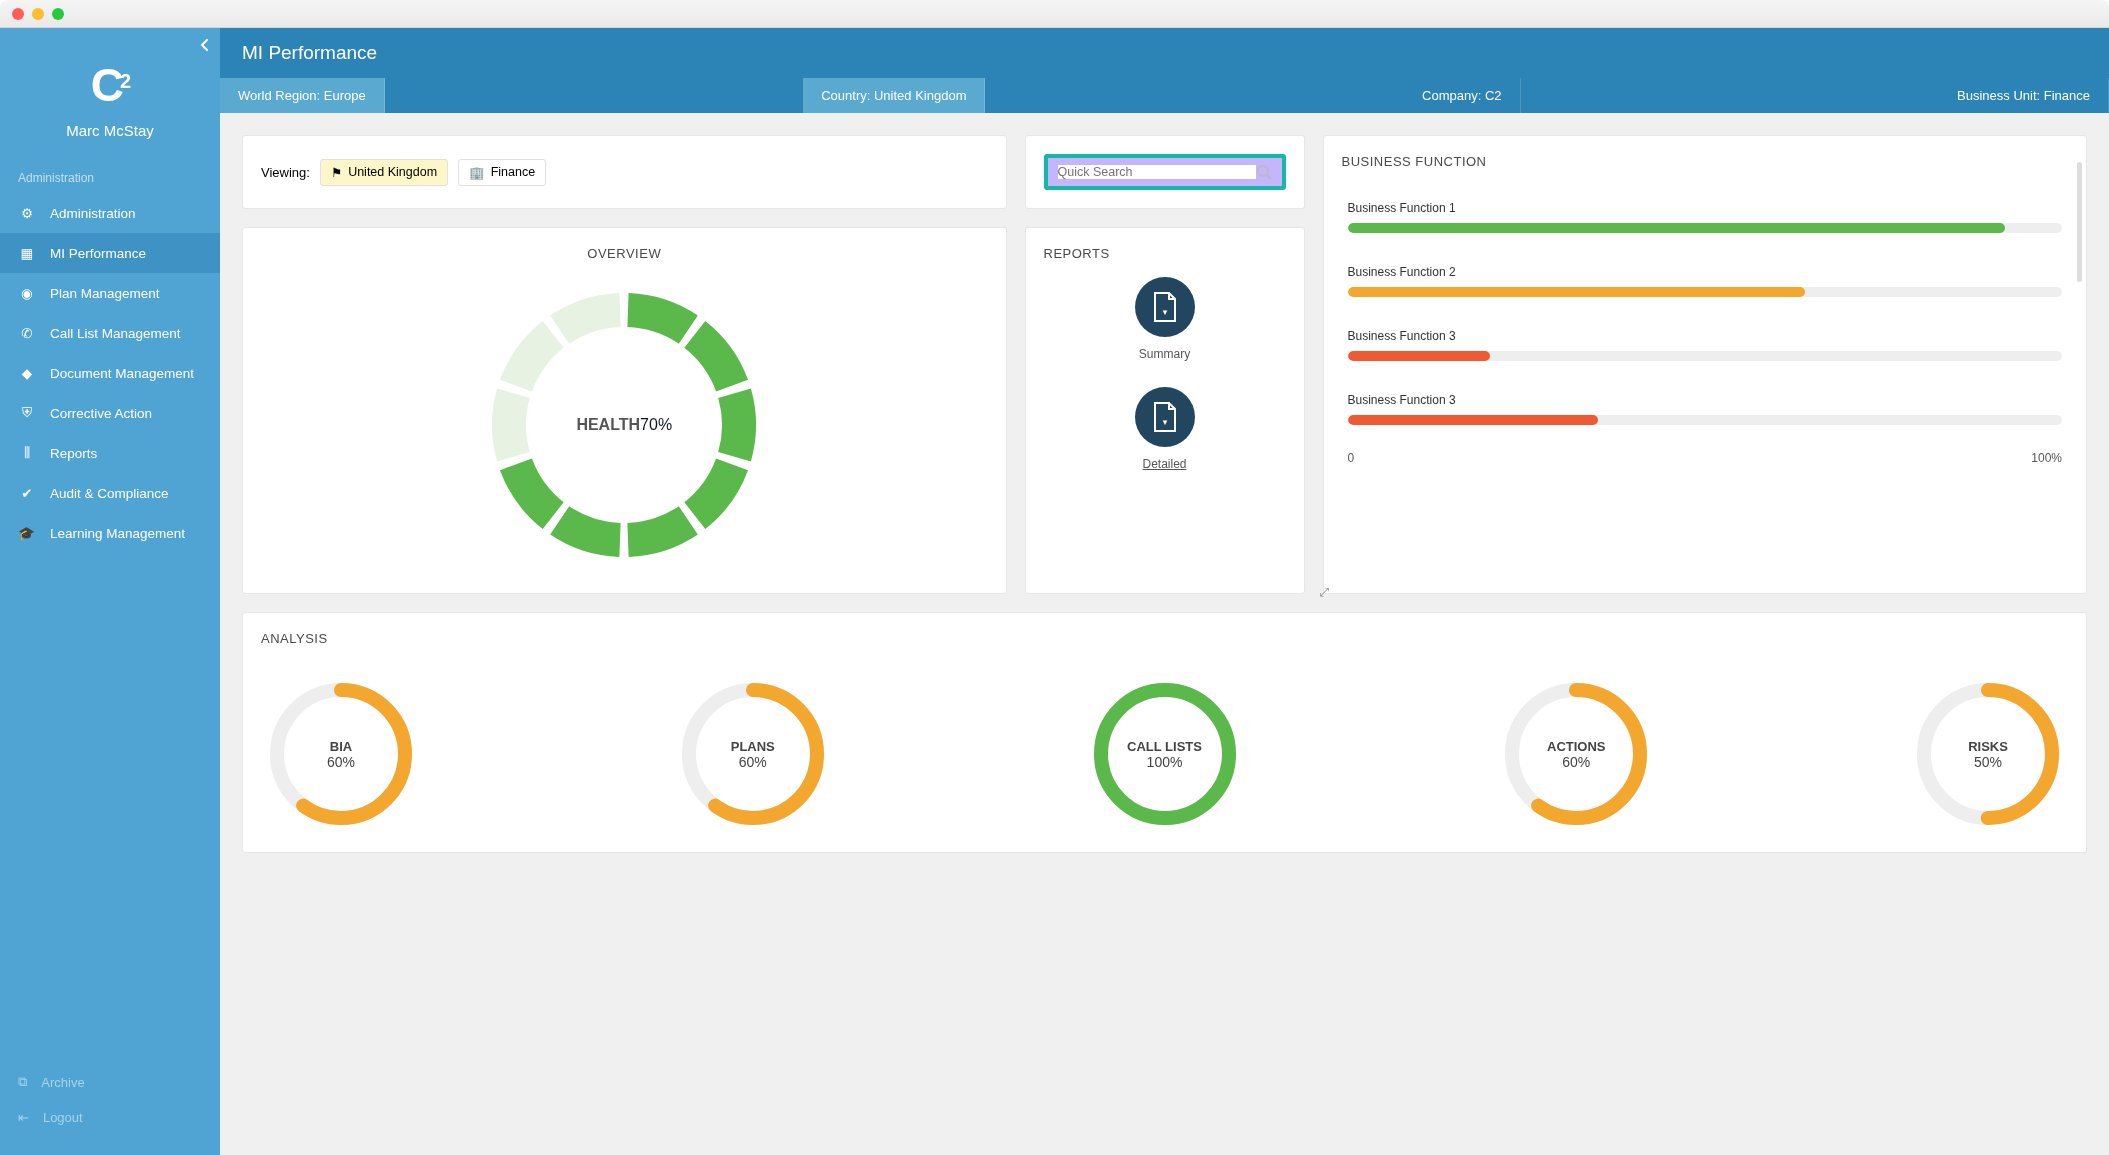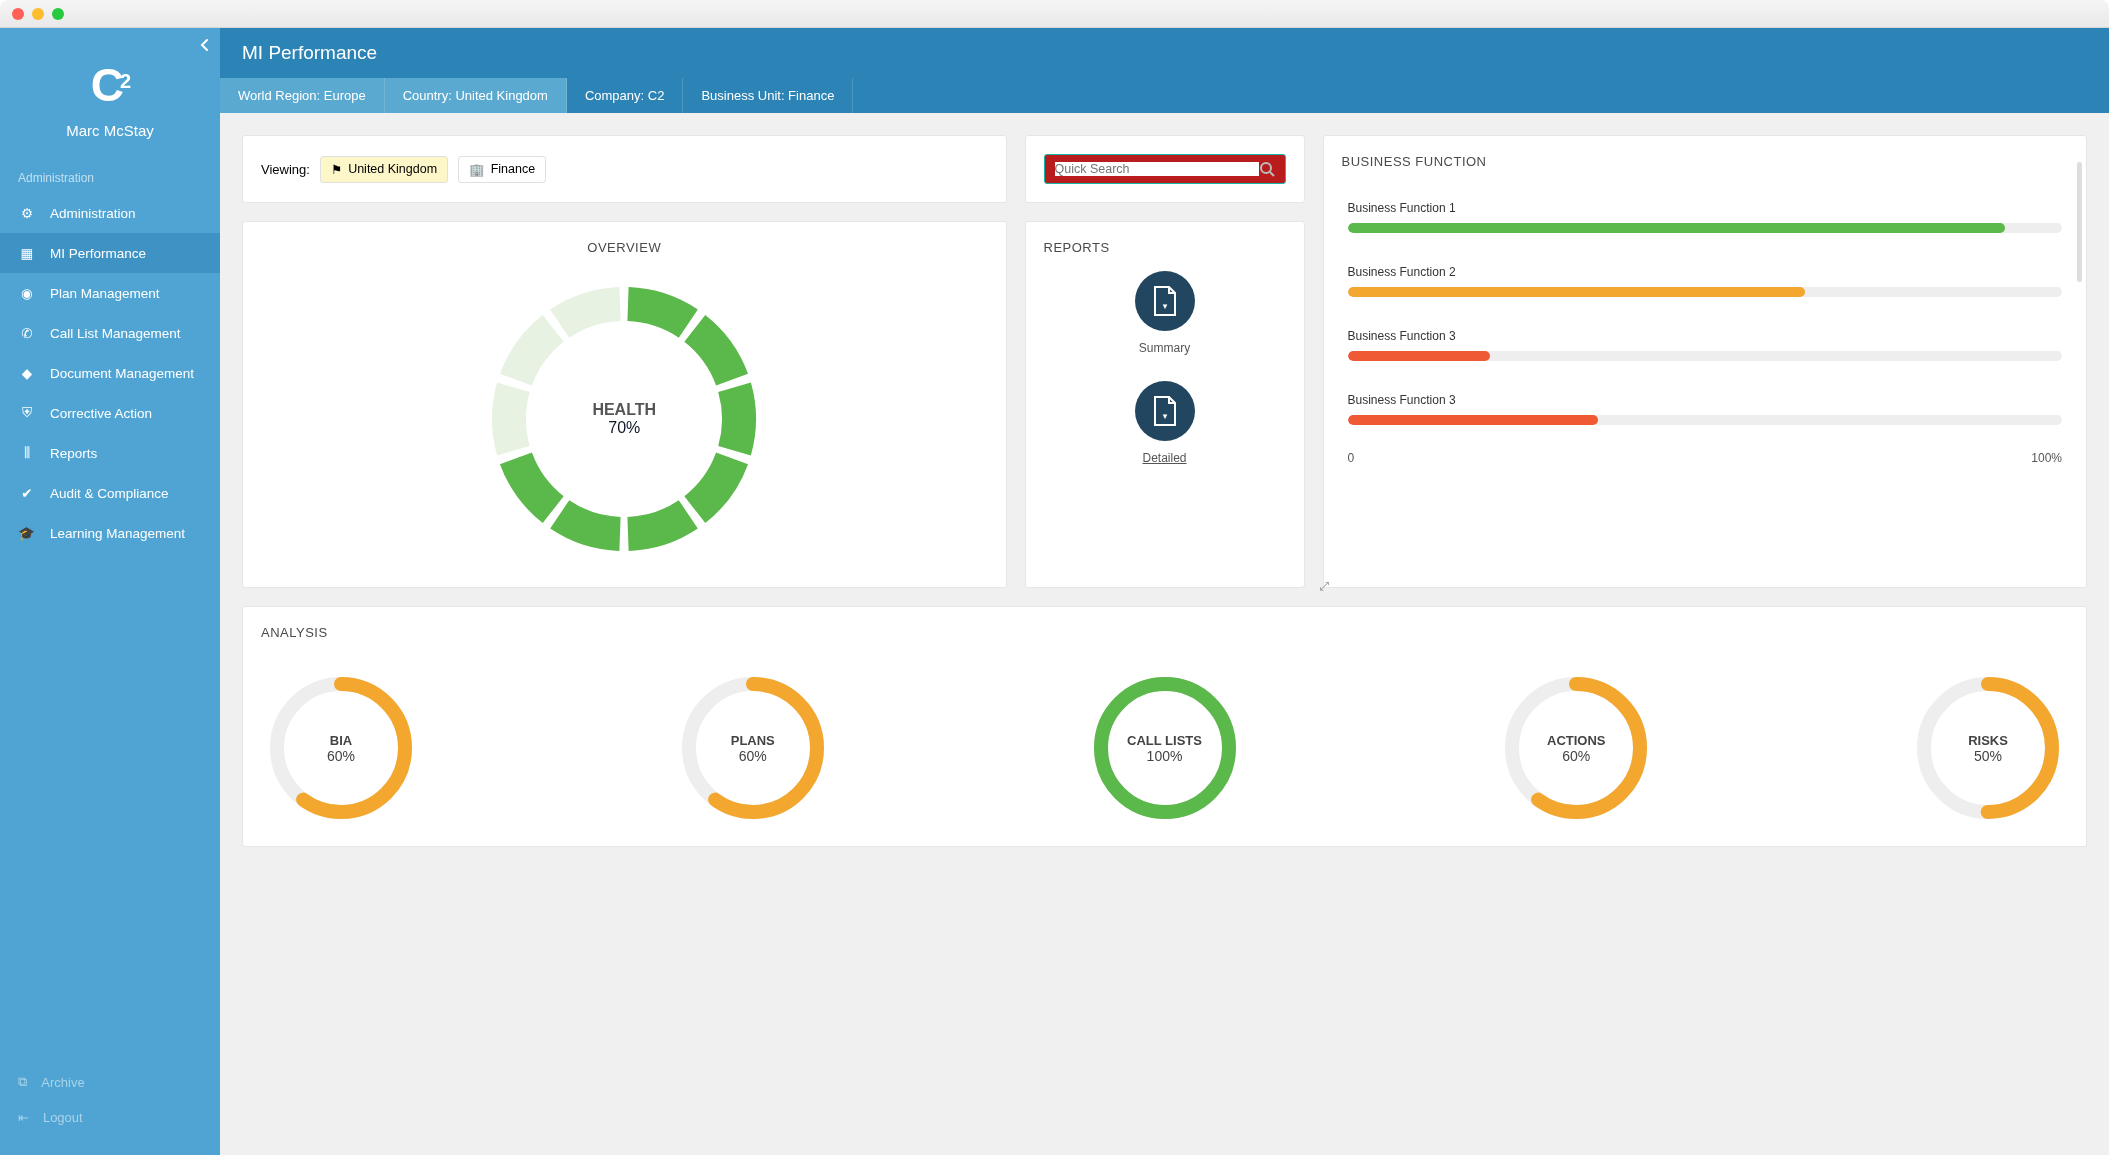--- a/index.html
+++ b/index.html
@@ -23,38 +23,38 @@
 .nav { list-style:none; }
 .nav li { display:flex; align-items:center; gap:14px; padding:12px 18px; font-size:13.5px; cursor:pointer; }
 .nav li.active { background:#3f93c4; }
 .nav li .ico { width:18px; display:flex; justify-content:center; }
 .footer-nav { margin-top:auto; list-style:none; padding-bottom:20px; }
 .footer-nav li { display:flex; align-items:center; gap:14px; padding:10px 18px; font-size:13px; color:#a8d3ea; cursor:pointer; }
 
 
 .main { flex:1; background:#f0f0f0; display:flex; flex-direction:column; }
 .titlebar { background:#2c84b6; color:#fff; padding:14px 22px; font-size:19px; font-weight:500; }
-.breadcrumbs { display:flex; background:#2c84b6; }
+.breadcrumbs { display:flex; background:#2c84b6;justify-content:space-between; }
 .breadcrumbs .crumb { padding:10px 18px; font-size:13px; color:#fff; border-right:1px solid rgba(255,255,255,.15); cursor:pointer; }
 .breadcrumbs .crumb.light { background:#5aa9d1; }
 .content { padding:22px; display:grid; grid-template-columns: 1fr 280px 1fr; gap:18px; }
 
 .card { background:#fff; border:1px solid #e6e6e6; border-radius:3px; padding:18px; }
 .toolbar { grid-column:1; display:flex; align-items:center; gap:10px; font-size:13px; }
 .toolbar .chip { border:1px solid #e0e0e0; border-radius:3px; padding:5px 10px; display:inline-flex; align-items:center; gap:6px; font-size:12.5px; background:#fff;}
 .toolbar .chip.hl { background:#fdf6c9; }
 .searchbox { grid-column:2; display:flex; align-items:center; }
-.searchbox .inner { flex:1; display:flex; border:1px solid #14b8a6; border-radius:3px; padding:6px 10px; background:#b91c1c; align-items:center; }
+.searchbox .inner { flex:1; display:flex; border:4px solid #14b8a6; border-radius:3px; padding:6px 10px; background:#c4b5fd; align-items:center; }
 .searchbox input { border:none; outline:none; flex:1; font-size:12.5px; color:#777; }
 .card h3 { font-size:13px; font-weight:400; color:#4a4a4a; letter-spacing:.5px; margin-bottom:14px; }
 
 
 .overview { grid-column:1; grid-row:2; display:flex; flex-direction:column; align-items:center; }
 .donut-wrap { position:relative; width:300px; height:300px; }
-.donut-center { position:absolute; inset:0; display:flex; flex-direction:column; align-items:center; justify-content:center; }
+.donut-center { position:absolute; inset:0; display:flex; align-items:center; justify-content:center; }
 .donut-center .lbl { font-size:16px; font-weight:700; color:#555; }
 .donut-center .pct { font-size:16px; color:#0f172a; }
 
 
 .reports { grid-column:2; grid-row:2; text-align:center; }
 .reports .ficon { width:60px; height:60px; border-radius:50%; background:#22465f; display:flex; align-items:center; justify-content:center; margin:16px auto 10px; }
 .reports .rlabel { font-size:12px; color:#555; margin-bottom:26px; }
 .reports .rlabel.u { text-decoration:underline; }
 
 

